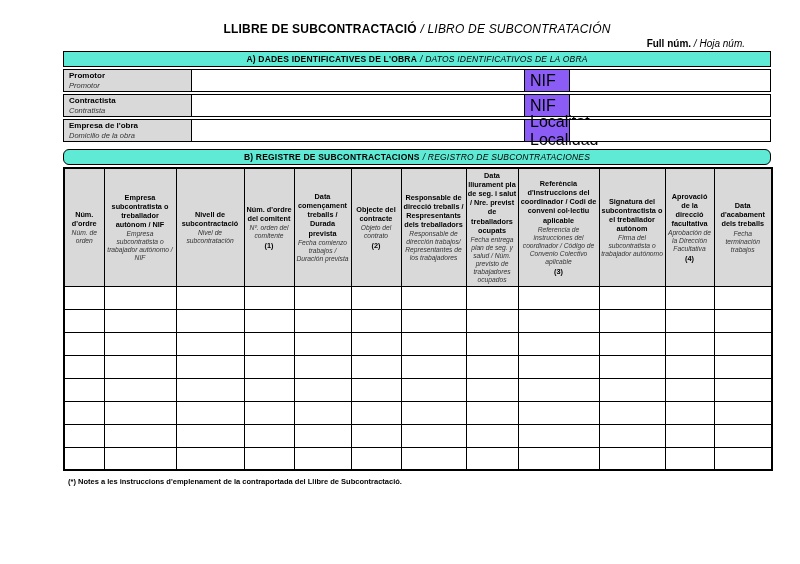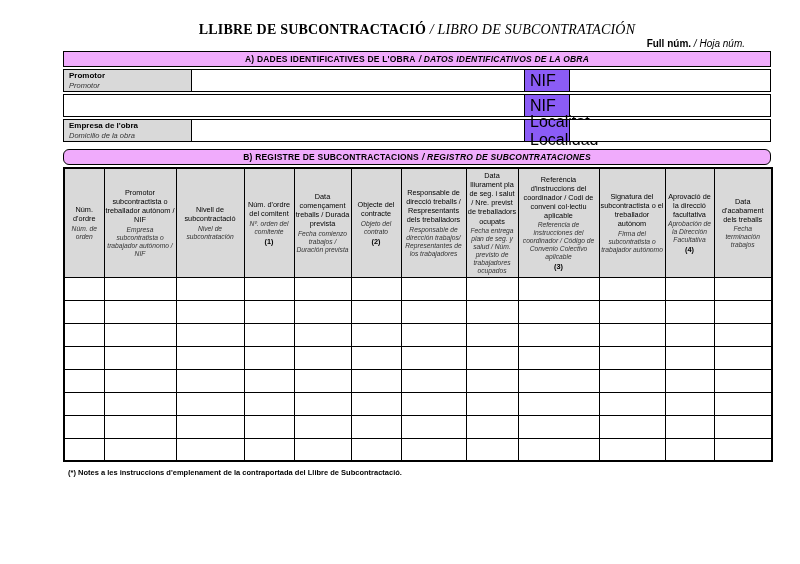--- a/index.html
+++ b/index.html
@@ -8,32 +8,32 @@
     width: 800px; height: 564px;
     font-family: "Liberation Sans", sans-serif;
     color: #000;
     position: relative;
     overflow: hidden;
   }
   .content { position: absolute; left: 63px; top: 0; width: 708px; }
 
   
   .doc-header { position: relative; margin-top: 22px; height: 15px; }
-  .doc-title { text-align: center; font-size: 14px; font-weight: bold; letter-spacing: .2px; font-family: Liberation Serif, serif; }
+  .doc-title { text-align: center; font-size: 12px; font-weight: bold; letter-spacing: .2px; }
   .doc-title .es { font-weight: normal; font-style: italic; }
   .sheet-num { position: absolute; right: 26px; top: 16px; font-size: 10px; font-weight: bold; white-space: nowrap; }
   .sheet-num .es { font-weight: normal; font-style: italic; }
 
   
   .section-bar {
-    height: 16px; background: #f0abfc; border: 1.5px solid #000;
+    height: 16px; background: #5eead4; border: 1.5px solid #000;
     display: flex; align-items: center; justify-content: center;
     font-size: 8.5px; font-weight: bold; letter-spacing: .2px;
   }
-  .section-bar .es { font-weight: bold; font-style: italic; margin-left: 3px; }
+  .section-bar .es { font-weight: normal; font-style: italic; margin-left: 3px; }
   .bar-a { margin-top: 14px; }
   .bar-b { margin-top: 7px; border-radius: 6px; }
 
   
   .a-row { display: flex; height: 23px; border: 1.5px solid #000; margin-top: 2px; background: #fff; }
   .a-label {
     width: 128px; background: #d9d9d9; border-right: 1px solid #000;
     padding: 1px 5px; display: flex; flex-direction: column; justify-content: space-between;
   }
   .a-label .ca { font-weight: bold; font-size: 8px; line-height: 1.2; }
@@ -50,21 +50,21 @@
     margin-top: 2px; border-collapse: collapse; table-layout: fixed;
     width: 708px; border: 2px solid #000;
   }
   table.register th {
     background: #d9d9d9; border: 1px solid #000; vertical-align: middle;
     padding: 2px 1px; font-weight: normal;
   }
   table.register thead tr { height: 104px; }
   table.register tbody tr { height: 23px; }
   table.register td { border: 1px solid #000; background: #fff; }
-  .th-ca { font-size: 7.3px; font-weight: normal; line-height: 1.25; text-align: center; }
+  .th-ca { font-size: 7.3px; font-weight: bold; line-height: 1.25; text-align: center; }
   .th-es { font-size: 6.7px; font-style: italic; line-height: 1.2; text-align: center; color: #333; margin-top: 1px; }
   .th-note { font-size: 7.3px; font-weight: bold; text-align: center; margin-top: 1px; }
 
   
   .doc-footer { position: relative; margin-top: 6px; height: 10px; font-size: 7.5px; font-weight: bold; }
   .footnote { position: absolute; left: 5px; top: 0; }
   .signature { position: absolute; right: 24px; top: 0; letter-spacing: .2px; }
 </style>
 </head>
 <body>
@@ -91,20 +91,24 @@
       <span class="es">Promotor</span>
     </div>
     <div class="a-value"></div>
     <div class="a-side">
       <span class="ca">NIF</span>
     </div>
     <div class="a-value2"></div>
   </div>
 
   <div class="a-row">
+    <div class="a-label">
+      <span class="ca">Contractista</span>
+      <span class="es">Contratista</span>
+    </div>
     <div class="a-value"></div>
     <div class="a-side">
       <span class="ca">NIF</span>
     </div>
     <div class="a-value2"></div>
   </div>
 
   <div class="a-row">
     <div class="a-label">
       <span class="ca">Empresa de l'obra</span>
@@ -138,21 +142,21 @@
         <col style="width: 49px;">
         <col style="width: 58px;">
       </colgroup>
     <thead>
       <tr id="register-head-row">
           <th>
             <div class="th-ca">Núm. d'ordre</div>
             <div class="th-es">Núm. de orden</div>
           </th>
           <th>
-            <div class="th-ca">Promotor subcontractista o treballador autònom / NIF</div>
+            <div class="th-ca">Empresa subcontratista o treballador autònom / NIF</div>
             <div class="th-es">Empresa subcontratista o trabajador autónomo / NIF</div>
           </th>
           <th>
             <div class="th-ca">Nivell de subcontractació</div>
             <div class="th-es">Nivel de subcontratación</div>
           </th>
           <th>
             <div class="th-ca">Núm. d'ordre del comitent</div>
             <div class="th-es">Nº. orden del comitente</div>
             <div class="th-note">(1)</div>

